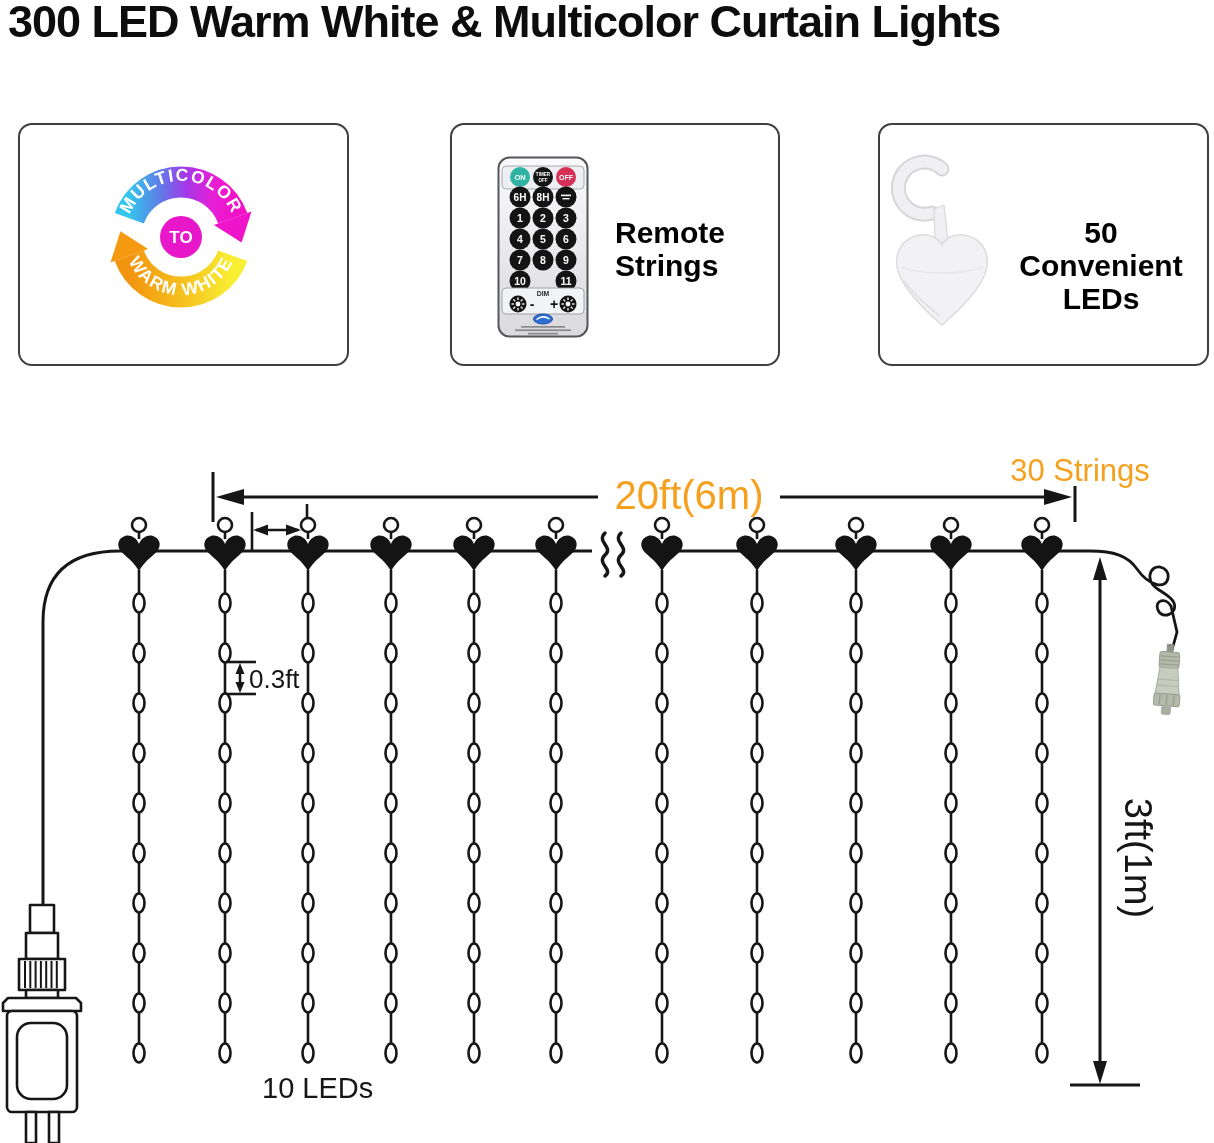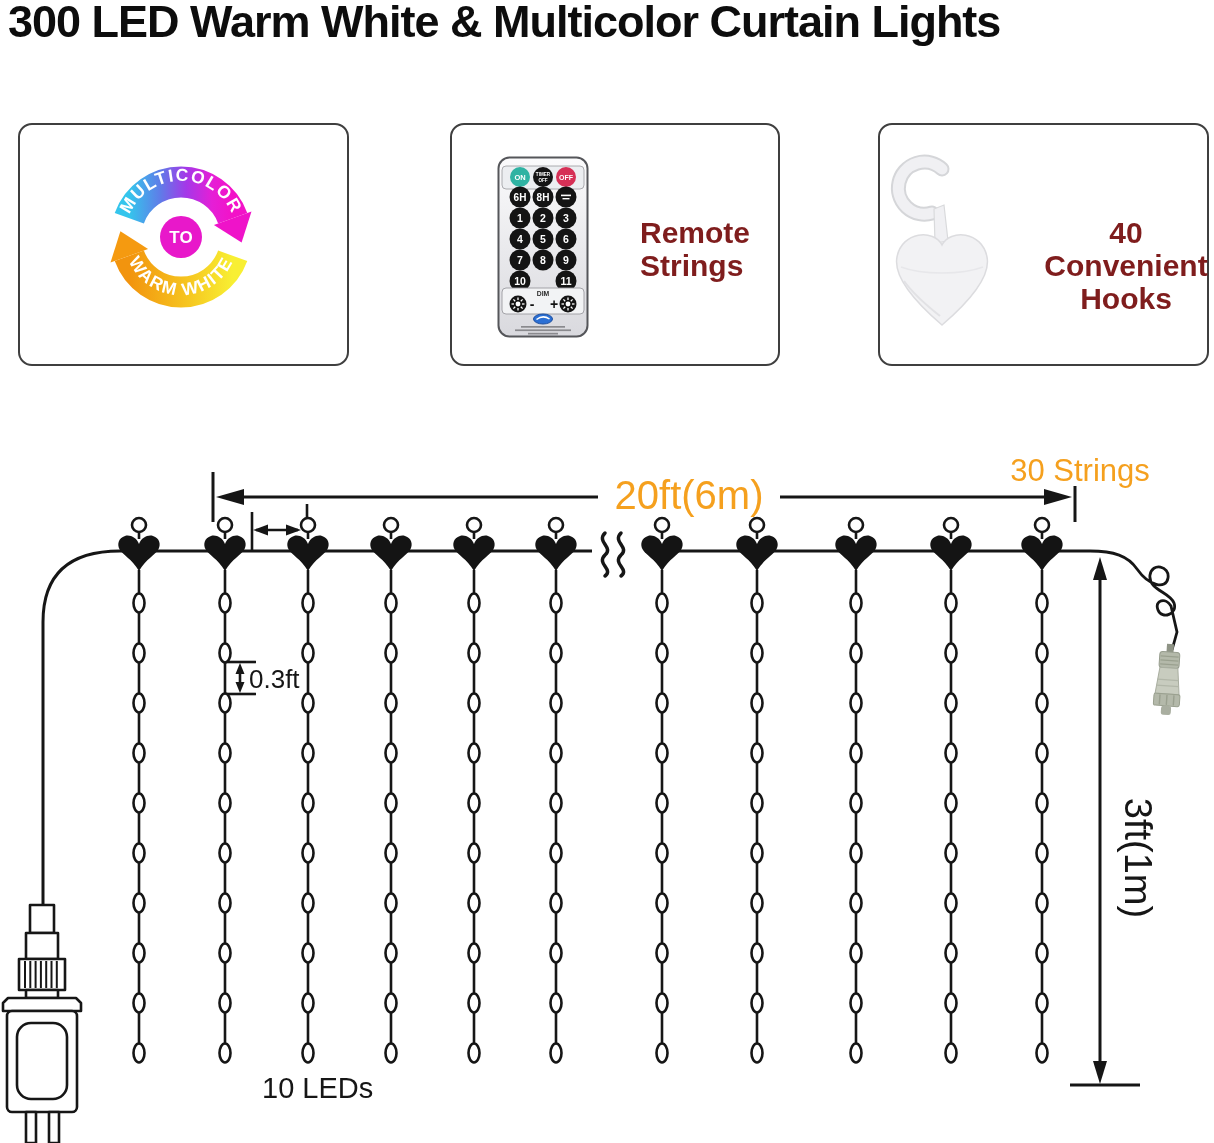--- a/index.html
+++ b/index.html
@@ -4,21 +4,21 @@
 <style>
   html,body{margin:0;padding:0;background:#fff;}
   .stage{position:relative;width:1214px;height:1143px;background:#fff;overflow:hidden;
          font-family:"Liberation Sans",sans-serif;color:#111;padding-left:22px;}
   .title{position:absolute;left:8px;top:-4px;font-size:45px;font-weight:700;letter-spacing:-1px;
          white-space:nowrap;color:#0d0d0d;}
   .card{position:absolute;top:123px;height:239px;border:2px solid #3f3f3f;border-radius:14px;background:#fff;}
   .card1{left:18px;width:327px;}
   .card2{left:450px;width:326px;}
   .card3{left:878px;width:327px;}
-  .caption{position:absolute;font-weight:700;font-size:30px;line-height:33px;color:#7f1d1d;margin-left:25px;}
+  .caption{position:absolute;font-weight:700;font-size:30px;line-height:33px;color:#000000;}
   .cap-remote{left:615px;top:216px;text-align:left;}
   .cap-hooks{left:1003px;top:216px;width:196px;text-align:center;}
   svg{position:absolute;overflow:visible;}
   svg text{font-family:"Liberation Sans",sans-serif;}
 </style>
 </head>
 <body>
 
 <div class="stage">
 
@@ -179,22 +179,22 @@
   <div class="card card3"></div>
   <svg style="left:880px;top:147px;" width="130" height="190" viewBox="0 0 130 190">
     <path d="M 52 66 A 26 26 0 1 1 62 22" fill="none" stroke="#D5D6D9" stroke-width="15" stroke-linecap="round"></path>
     <path d="M 52 66 A 26 26 0 1 1 62 22" fill="none" stroke="#F0F0F3" stroke-width="11" stroke-linecap="round"></path>
     <polygon points="54,62 64,58 68,94 55,96" fill="#F0F0F3" stroke="#D9DADC" stroke-width="1.2"></polygon>
     <path d="M 62 98 C 54 82, 22 84, 17 110 C 13 130, 34 154, 62 178 C 90 154, 111 130, 107 110 C 102 84, 70 82, 62 98 Z" fill="#F2F2F4" stroke="#DCDCDF" stroke-width="1.5"></path>
     <path d="M 24 134 C 34 148, 46 158, 60 169" fill="none" stroke="#E2E2E5" stroke-width="2"></path>
     <path d="M 21 120 C 42 128, 82 128, 103 120" fill="none" stroke="#E7E7EA" stroke-width="1.5"></path>
   </svg>
   <div class="caption cap-hooks">
-    <div>40 Convenient</div>
-    <div>Hooks</div>
+    <div>50 Convenient</div>
+    <div>LEDs</div>
   </div>
 
   <svg style="left:0;top:0;" width="1214" height="1143" viewBox="0 0 1214 1143">
     <g stroke="#161616" stroke-width="3" fill="none">
 
       <line x1="213" y1="472" x2="213" y2="522"></line>
       <line x1="1075" y1="486" x2="1075" y2="522"></line>
       <line x1="242" y1="497" x2="598" y2="497"></line>
       <line x1="780" y1="497" x2="1046" y2="497"></line>
 

